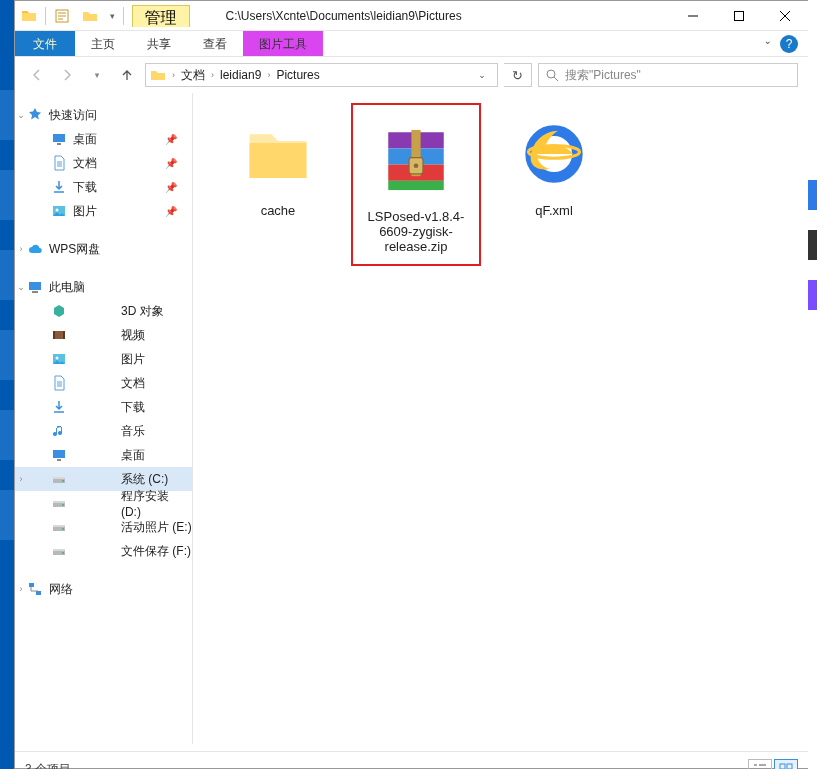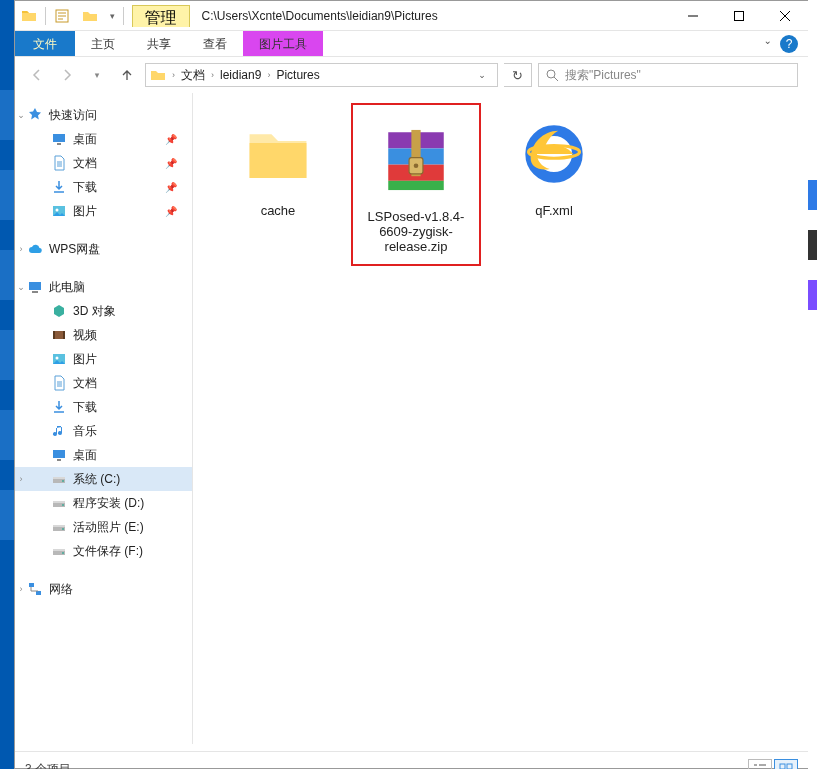--- a/index.html
+++ b/index.html
@@ -15,21 +15,21 @@
 
   .window { position:absolute; left:14px; top:0; width:794px; height:769px; background:#fff; border:1px solid #999; border-right:none; z-index:1;}
 
   
   .titlebar { height:30px; display:flex; align-items:center; background:#fff; border-bottom:1px solid #e5e5e5; }
   .titlebar .sys { display:flex; align-items:center; }
   .titlebar .folder-ico { width:16px; height:16px; margin:0 6px; }
   .qat-sep { width:1px; height:18px; background:#ccc; margin:0 2px;}
   .qat-down { font-size:9px; color:#666; margin:0 6px;}
   .tool-tab { height:22px; padding:2px 12px 0; font-size:16px; background:#fff3a8; border:1px solid #d8c858; border-bottom:none; text-align:center; margin-left:6px;}
-  .path-title { flex:1; font-size:12px; color:#222; padding-left:12px; white-space:nowrap; text-overflow:ellipsis; overflow:hidden;}
+  .path-title { flex:1; font-size:12px; color:#222; padding-left:36px; white-space:nowrap; text-overflow:ellipsis; overflow:hidden;}
   .winbtns { display:flex; }
   .winbtn { width:46px; height:29px; display:flex; align-items:center; justify-content:center; font-size:13px; font-family:"Segoe MDL2 Assets","Segoe UI",sans-serif; }
   .winbtn svg{width:10px;height:10px;}
 
   
   .ribbon { height:26px; display:flex; align-items:stretch; border-bottom:1px solid #e5e5e5;}
   .ribbon .file { background:#1979ca; color:#fef9c3; font-size:12px; padding:5px 18px;}
   .ribbon .tab { font-size:12px; color:#333; padding:5px 16px;text-align:right;}
   .ribbon .tab.tool { background:#d946ef; }
   .ribbon .spacer { flex:1;}
@@ -49,21 +49,21 @@
   .refresh { width:28px; height:24px; border:1px solid #ccc; border-left:none; display:flex; align-items:center; justify-content:center; font-size:13px; color:#555;}
   .searchbox { width:260px; height:24px; border:1px solid #ccc; display:flex; align-items:center; padding:0 6px; color:#888; font-size:12px;}
   .searchbox .sico{width:14px;height:14px;margin-right:6px;}
 
   .body { display:flex; height:calc(100% - 30px - 26px - 36px - 24px);}
   .sidebar { width:178px; border-right:1px solid #e5e5e5; overflow:auto; font-size:12px; padding-top:10px;}
   .tree-group { margin-bottom:14px;}
   .tree-item { display:flex; align-items:center; height:24px; padding-left:12px; color:#222; position:relative;}
   .tree-item.root { font-weight:normal; }
   .tree-item.child { padding-left:36px;}
-  .tree-item.child2 { padding-left:36px;}
+  .tree-item.child2 { padding-left:36px;gap:48px;}
   .tree-item .exp { position:absolute; left:0px; width:12px; font-size:9px; color:#888; text-align:center;}
   .tree-item .ico { width:16px; height:16px; margin-right:6px; display:flex; align-items:center; justify-content:center;}
   .tree-item .pin { margin-left:auto; margin-right:14px; font-size:10px; color:#888;}
   .tree-item.selected { background:#d9e8f7;}
 
   .content { flex:1; display:flex; padding:10px 0 0 20px; align-items:flex-start;}
   .file-item { width:130px; margin-right:8px; text-align:center; font-size:13px; color:#222;}
   .file-item .thumb { width:90px; height:90px; margin:6px auto 4px; display:flex; align-items:center; justify-content:center;}
   .file-item .label { padding:0 4px; line-height:15px; word-break:break-word;}
   .file-item.highlight { border:2px solid #e02020; padding:4px 0 10px;}

